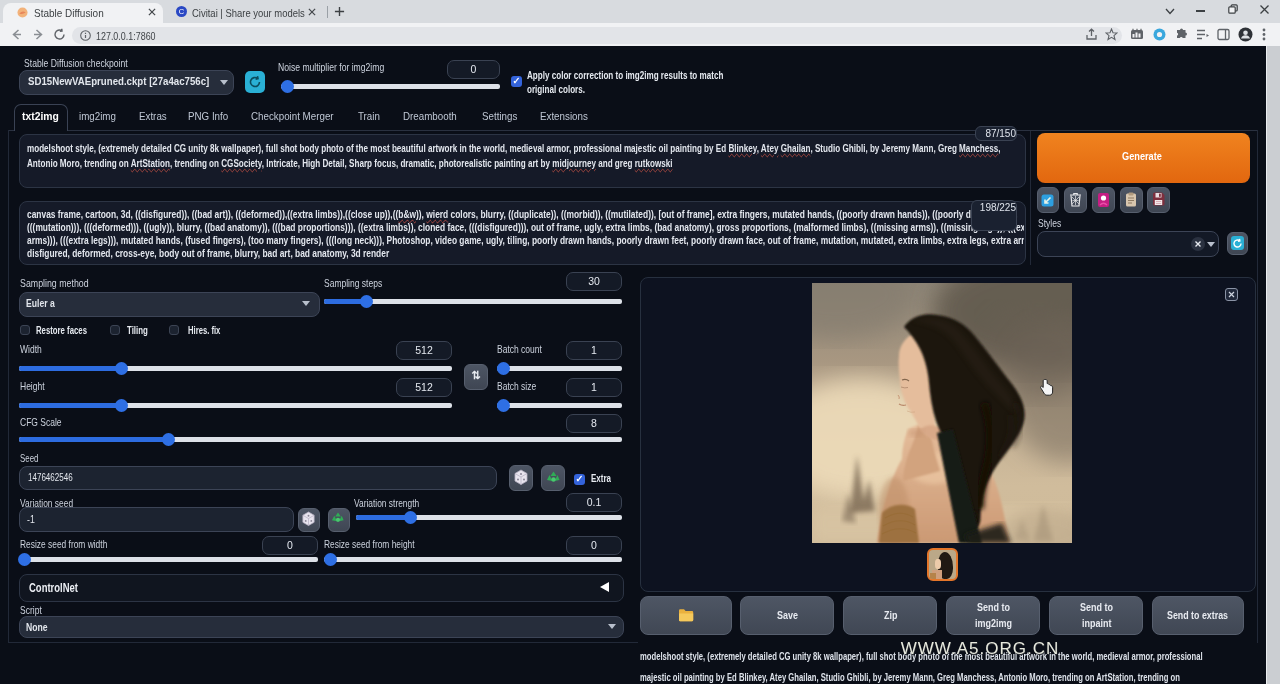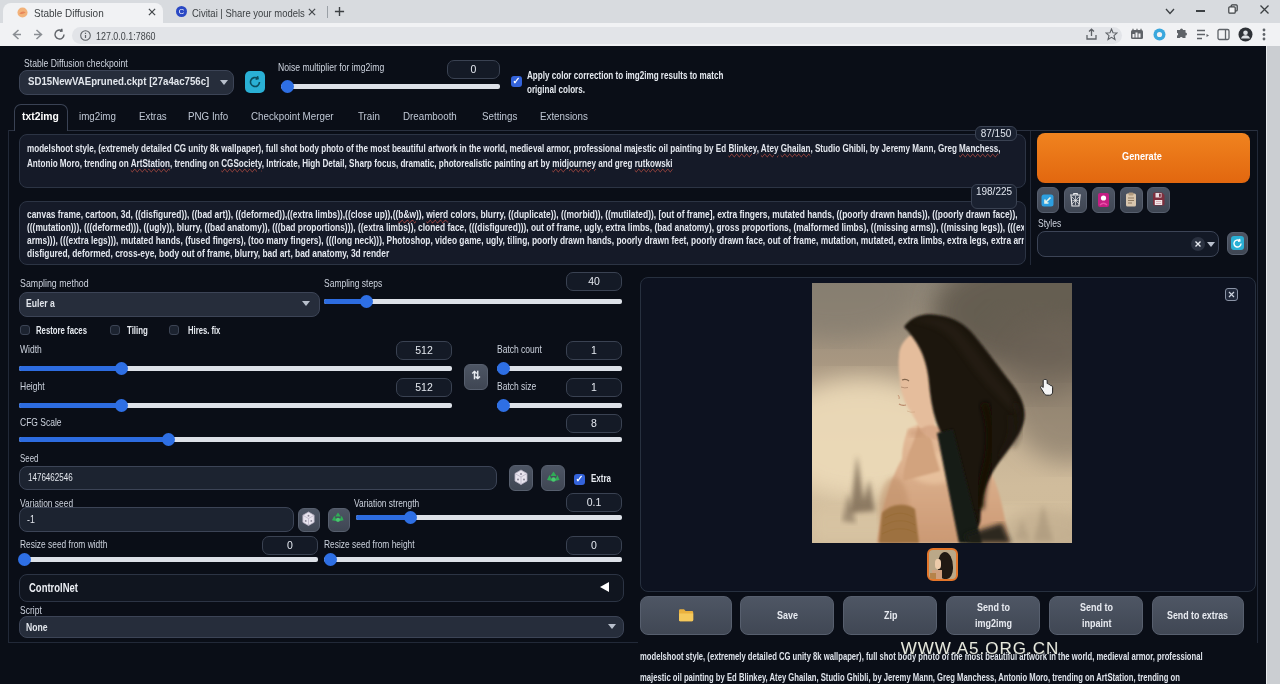--- a/index.html
+++ b/index.html
@@ -11,21 +11,21 @@
 .ddcaret { width:0; height:0; border-left:4px solid transparent; border-right:4px solid transparent; border-top:5px solid #b8bfcc; position:absolute; }
 .track { height:4.5px; border-radius:2px; background:#dde1e8; position:absolute; }
 .fill { height:4.5px; border-radius:2px 0 0 2px; background:#2d6ce0; position:absolute; left:0; top:0; }
 .knob { width:13px; height:13px; border-radius:50%; background:#2e6fe4; position:absolute; top:-4.2px; }
 .cb { border-radius:3px; position:absolute; }
 .cb-off { background:#1c2330; border:1px solid #3c4454; }
 .cb-on { background:#3463da; }
 .ck { position:absolute; left:1.5px; top:-1px; color:#fff; font-size:9.5px; font-weight:bold; }
 .btnsm { background:linear-gradient(180deg,#4d5564,#3f4653); border:1px solid #575f6e; border-radius:6px; position:absolute; }
 .txtarea { background:#151a28; border:1px solid #2c3444; border-radius:8px; position:absolute; }
-.counter { background:#1a2130; border:1px solid #3a4252; border-radius:6px; color:#dfe4ec; font-size:10px; text-align:center; position:absolute; z-index:5; }
+.counter { background:#1a2130; border:1px solid #3a4252; border-radius:6px; color:#dfe4ec; font-size:10px; text-align:right; position:absolute; z-index:5; }
 .bigbtn { background:linear-gradient(180deg,#4e5664,#404754); border:1px solid #575f6e; border-radius:8px; position:absolute; }
 sp { text-decoration:underline; text-decoration-style:wavy; text-decoration-color:#b34a42; text-decoration-thickness:1px; }
 </style>
 </head>
 <body>
 <div class="abs" style="left:0;top:0;width:1280px;height:23px;background:#d8dbdf;"></div>
 <div class="abs" style="left:0;top:23px;width:1280px;height:23px;background:#f1f2f4;"></div>
 <div class="abs" style="left:3px;top:3px;width:160px;height:20px;background:#f1f2f4;border-radius:8px 8px 0 0;"></div>
 <svg class="abs" style="left:17px;top:6.5px;" width="11" height="11" viewBox="0 0 12 12">
     <circle cx="6" cy="6" r="5.5" fill="#f2b27a"></circle>
@@ -141,21 +141,21 @@
 <div class="abs" style="left:540px;top:110px;font-size:11.5px;font-weight:normal;color:#bfc7d4;white-space:nowrap;transform:scaleX(0.85);transform-origin:0 0;">Extensions</div>
 <div class="abs" style="left:8px;top:130px;width:1px;height:513px;background:#222938;"></div>
 <div class="abs" style="left:1257px;top:130px;width:1px;height:513px;background:#222938;"></div>
 <div class="abs" style="left:8px;top:642px;width:630px;height:1px;background:#222938;"></div>
 <div class="abs" style="left:1030px;top:131px;width:1px;height:134px;background:#222938;"></div>
 <div class="counter" style="left:975px;top:126px;width:42px;height:15px;line-height:13.5px;">87/150</div>
 <div class="txtarea" style="left:19px;top:134px;width:1007px;height:54px;"></div>
 <div class="abs" style="left:20px;top:135px;width:1004px;height:52px;overflow:hidden;">
     <div class="abs" style="left:7px;top:6px;font-size:11.5px;font-weight:bold;color:#e3e7ee;white-space:nowrap;line-height:15.4px;transform:scaleX(0.705);transform-origin:0 0;">modelshoot style, (extremely detailed CG unity 8k wallpaper), full shot body photo of the most beautiful artwork in the world, medieval armor, professional majestic oil painting by Ed <sp>Blinkey</sp>, <sp>Atey</sp> <sp>Ghailan</sp>, Studio Ghibli, by Jeremy Mann, Greg <sp>Manchess</sp>,<br>Antonio Moro, trending on <sp>ArtStation</sp>, trending on <sp>CGSociety</sp>, Intricate, High Detail, Sharp focus, dramatic, photorealistic painting art by <sp>midjourney</sp> and greg <sp>rutkowski</sp></div>
   </div>
-<div class="counter" style="left:971px;top:184px;width:46px;height:25px;line-height:13.5px;">198/225</div>
+<div class="counter" style="left:971px;top:200px;width:46px;height:31px;line-height:13.5px;">198/225</div>
 <div class="txtarea" style="left:19px;top:201px;width:1007px;height:64px;"></div>
 <div class="abs" style="left:20px;top:202px;width:1004px;height:62px;overflow:hidden;">
     <div class="abs" style="left:7px;top:6px;font-size:11.5px;font-weight:bold;color:#e3e7ee;white-space:nowrap;line-height:13.1px;transform:scaleX(0.73);transform-origin:0 0;">canvas frame, cartoon, 3d, ((disfigured)), ((bad art)), ((deformed)),((extra limbs)),((close up)),((<sp>b&amp;w</sp>)), <sp>wierd</sp> colors, blurry, ((duplicate)), ((morbid)), ((mutilated)), [out of frame], extra fingers, mutated hands, ((poorly drawn hands)), ((poorly drawn face)),<br>(((mutation))), (((deformed))), ((ugly)), blurry, ((bad anatomy)), (((bad proportions))), ((extra limbs)), cloned face, (((disfigured))), out of frame, ugly, extra limbs, (bad anatomy), gross proportions, (malformed limbs), ((missing arms)), ((missing legs)), (((extra<br>arms))), (((extra legs))), mutated hands, (fused fingers), (too many fingers), (((long neck))), Photoshop, video game, ugly, tiling, poorly drawn hands, poorly drawn feet, poorly drawn face, out of frame, mutation, mutated, extra limbs, extra legs, extra arms,<br>disfigured, deformed, cross-eye, body out of frame, blurry, bad art, bad anatomy, 3d render</div>
   </div>
 <div class="abs" style="left:1037px;top:133px;width:213px;height:50px;background:linear-gradient(180deg,#f0831f,#e2670f);border-radius:8px;"></div>
 <div class="abs" style="left:1122px;top:150px;font-size:11.5px;font-weight:bold;color:#ffffff;white-space:nowrap;transform:scaleX(0.8);transform-origin:0 0;">Generate</div>
 <div class="btnsm" style="left:1037px;top:187px;width:22px;height:26px;"></div>
 <svg class="abs" style="left:1041px;top:194px;" width="13" height="13" viewBox="0 0 13 13">
     <rect x="0.5" y="0.5" width="12" height="12" rx="2.5" fill="#2d9fe0"></rect>
     <path d="M9.5 3.5 L4 9 M4 5.5 V9 H7.5" stroke="#e8f4e8" stroke-width="1.6" fill="none"></path>
@@ -196,21 +196,21 @@
 <div class="abs" style="left:1227px;top:232px;width:21px;height:23px;background:linear-gradient(180deg,#4d5564,#3f4653);border:1px solid #575f6e;border-radius:6px;"></div>
 <div class="abs" style="left:1231px;top:236px;width:13px;height:14px;background:#2ab0d5;border-radius:3px;"></div>
 <svg class="abs" style="left:1232px;top:238px;" width="11" height="11" viewBox="0 0 14 14">
     <path d="M11.5 7 a4.5 4.5 0 1 1 -1.8 -3.6 M9.5 1.2 L10 3.6 L7.6 4.1" stroke="#fff" stroke-width="1.8" fill="none"></path>
   </svg>
 <div class="abs" style="left:20px;top:277px;font-size:10.5px;font-weight:normal;color:#cdd3de;white-space:nowrap;transform:scaleX(0.84);transform-origin:0 0;">Sampling method</div>
 <div class="dd" style="left:19px;top:292px;width:301px;height:25px;"></div>
 <div class="abs" style="left:26px;top:297px;font-size:11.5px;font-weight:bold;color:#e2e6ec;white-space:nowrap;transform:scaleX(0.75);transform-origin:0 0;">Euler a</div>
 <div class="ddcaret" style="left:302px;top:301px;"></div>
 <div class="abs" style="left:324px;top:277px;font-size:10.5px;font-weight:normal;color:#cdd3de;white-space:nowrap;transform:scaleX(0.81);transform-origin:0 0;">Sampling steps</div>
-<div class="vbox" style="left:566px;top:272px;width:56px;height:19px;line-height:17px;">40</div>
+<div class="vbox" style="left:566px;top:272px;width:56px;height:19px;line-height:17px;">30</div>
 <div class="track" style="left:324px;top:299px;width:298px;">
     <div class="fill" style="width:42px;"></div>
   </div>
 <div class="knob" style="left:360px;top:294.8px;"></div>
 <div class="cb cb-off" style="left:19.5px;top:325px;width:10px;height:10px;"></div>
 <div class="abs" style="left:35.5px;top:324px;font-size:10.5px;font-weight:bold;color:#e6eaf0;white-space:nowrap;transform:scaleX(0.74);transform-origin:0 0;">Restore faces</div>
 <div class="cb cb-off" style="left:110px;top:325px;width:10px;height:10px;"></div>
 <div class="abs" style="left:126.5px;top:324px;font-size:10.5px;font-weight:bold;color:#e6eaf0;white-space:nowrap;transform:scaleX(0.75);transform-origin:0 0;">Tiling</div>
 <div class="cb cb-off" style="left:169px;top:325px;width:10px;height:10px;"></div>
 <div class="abs" style="left:187.5px;top:324px;font-size:10.5px;font-weight:bold;color:#e6eaf0;white-space:nowrap;transform:scaleX(0.73);transform-origin:0 0;">Hires. fix</div>

